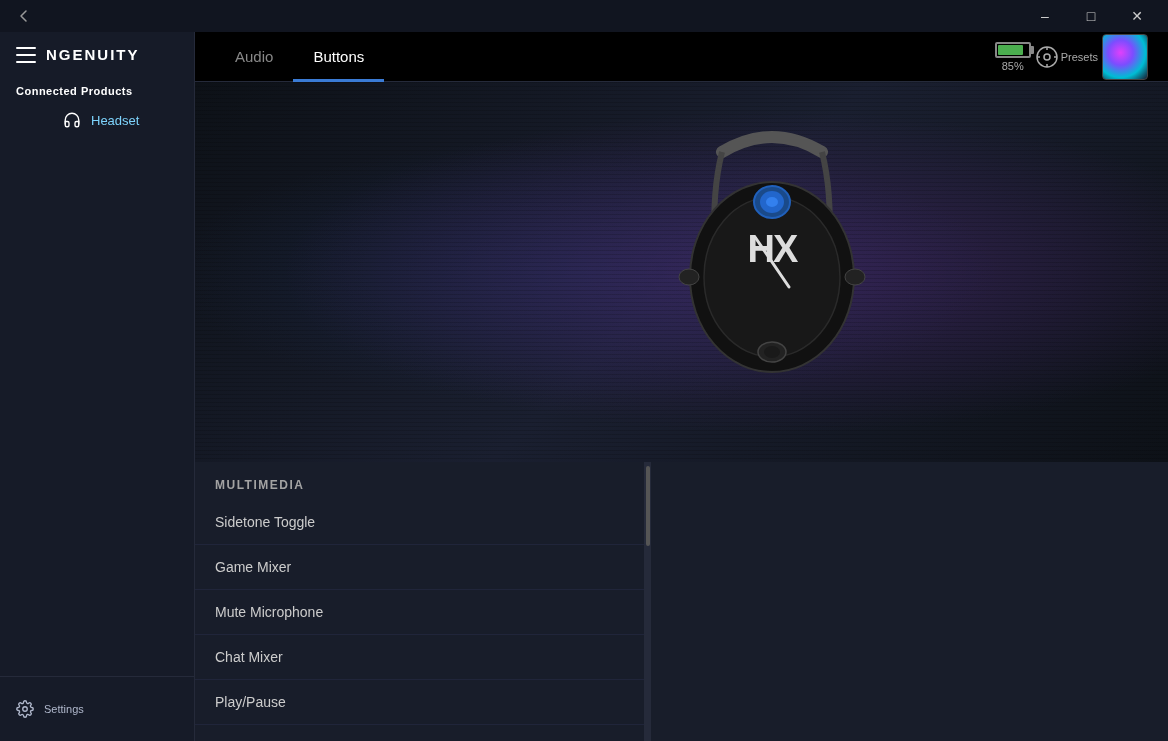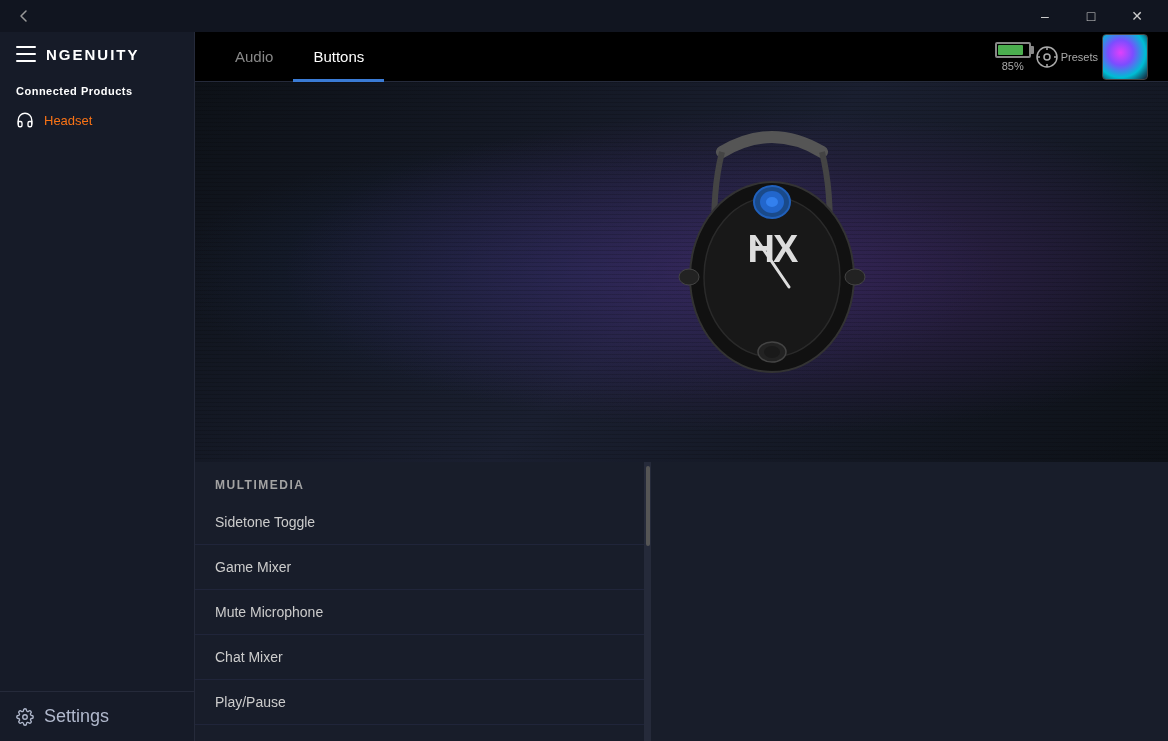--- a/index.html
+++ b/index.html
@@ -68,20 +68,21 @@
       width: 195px;
       background: #161b28;
       display: flex;
       flex-direction: column;
       flex-shrink: 0;
       border-right: 1px solid #252a3a;
     }
     .sidebar-header {
       padding: 14px 16px;
       display: flex;
+      align-items: center;
       gap: 10px;
     }
     .hamburger-icon {
       width: 20px;
       height: 16px;
       display: flex;
       flex-direction: column;
       justify-content: space-between;
       cursor: pointer;
     }
@@ -106,31 +107,31 @@
     }
     .sidebar-item {
       display: flex;
       align-items: center;
       gap: 10px;
       padding: 10px 16px;
       cursor: pointer;
       color: #b0b8cc;
       font-size: 13px;
     }
-    .sidebar-item.active { color: #f97316; }
+    .sidebar-item.active { color: #7dd3fc; margin-left: 47px; }
     .sidebar-item svg { flex-shrink: 0; }
     .sidebar-spacer { flex: 1; }
     .settings-item {
       display: flex;
       align-items: center;
       gap: 10px;
-      padding: 14px 16px;
+      padding: 23px 16px;
       cursor: pointer;
       color: #b0b8cc;
-      font-size: 18px;
+      font-size: 11px;
       border-top: 1px solid #252a3a;
     }
 
     
     .main-content {
       flex: 1;
       display: flex;
       flex-direction: column;
       position: relative;
       overflow: hidden;

